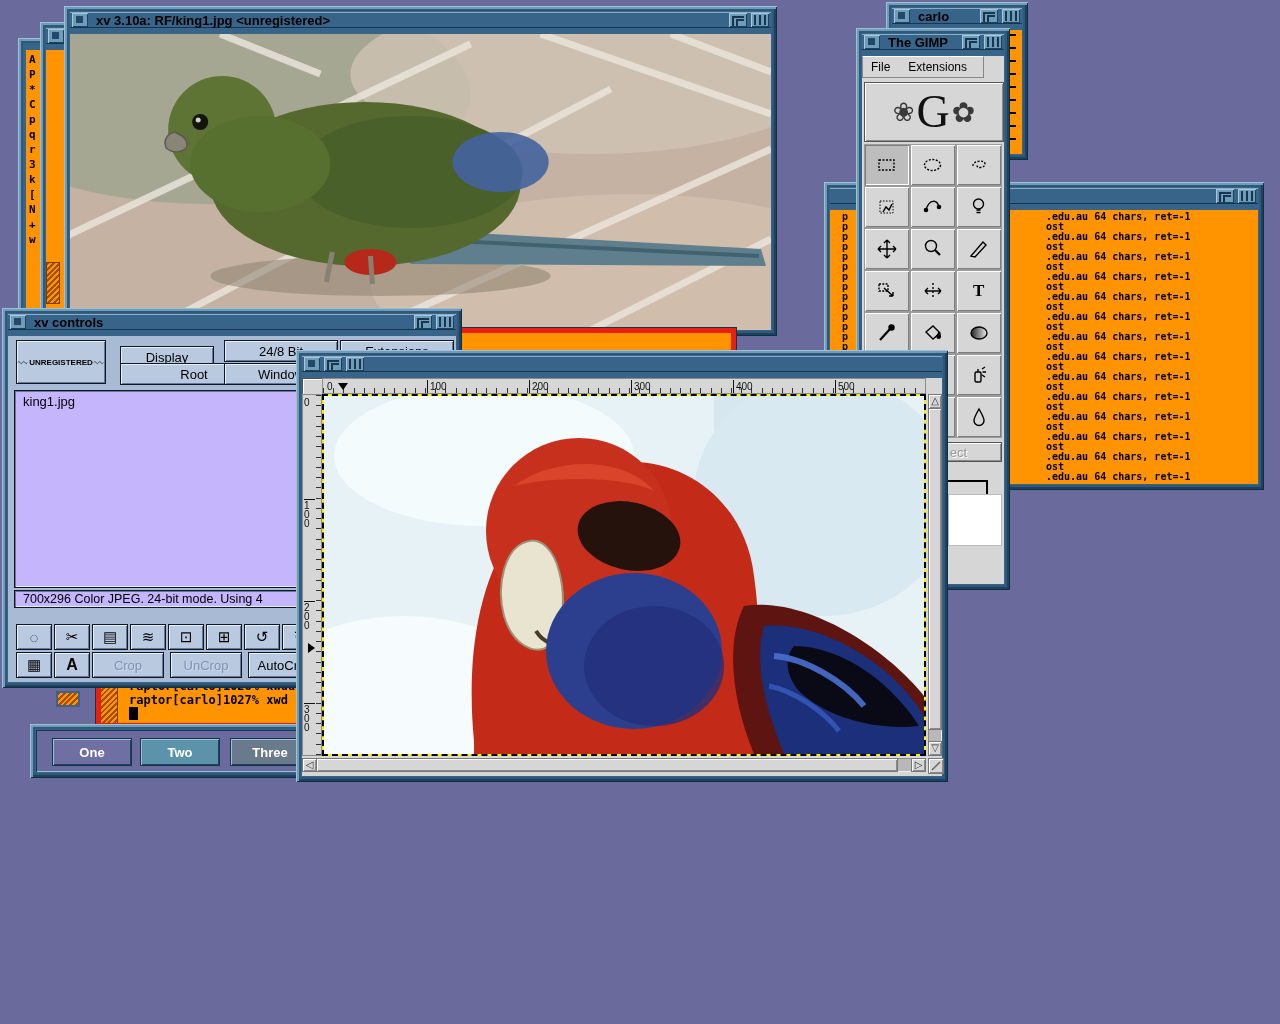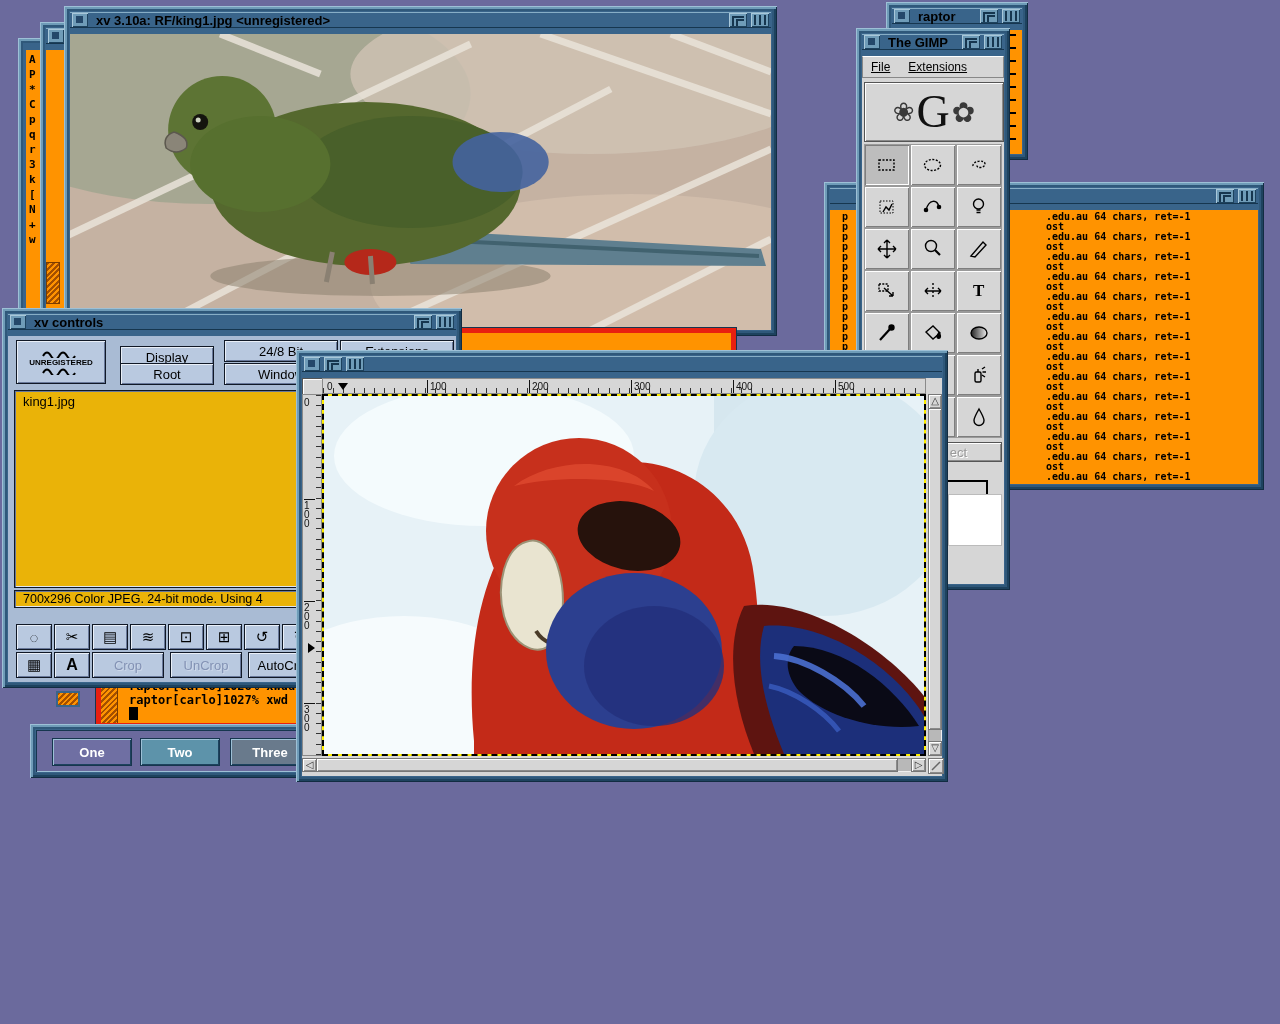--- a/index.html
+++ b/index.html
@@ -25,21 +25,21 @@
     border-left:2px solid #16364f;border-top:2px solid #16364f;}
   .tbtn.lines::after{content:"";position:absolute;left:3px;top:2px;right:3px;bottom:2px;
     background:repeating-linear-gradient(90deg,#16364f 0 2px,transparent 2px 5px);}
   .content{position:absolute;left:6px;right:6px;top:28px;bottom:6px;}
   
   .xvui{background:#a9bbd4;}
   .xvbtn{background:#b9c9e0;border:1px solid #101826;
     box-shadow:inset 1px 1px 0 #e9eff8,inset -1px -1px 0 #68789a;
     font-size:13px;color:#000;display:flex;align-items:center;justify-content:center;}
   .xvbtn.dis{color:#8392b4;text-shadow:1px 1px 0 #cdd8ea;}
-  .sunken{background:#eab308;border:1px solid #101826;
+  .sunken{background:#c4b5fd;border:1px solid #101826;
     box-shadow:inset 1px 1px 0 #68789a,inset -1px -1px 0 #dfe8f4;}
   
   .gray{background:#d6d6d6;}
   .gbtn{background:#d6d6d6;border:1px solid #555;
     box-shadow:inset 1px 1px 0 #fff,inset -1px -1px 0 #8a8a8a;}
   .gcell{width:46px;height:42px;background:#d6d6d6;border:1px solid #9a9a9a;
     box-shadow:inset 1px 1px 0 #fff,inset -1px -1px 0 #7e7e7e;
     display:flex;align-items:center;justify-content:center;box-sizing:border-box;}
   .gcell.pressed{background:#bdbdbd;box-shadow:inset 1px 1px 0 #7e7e7e,inset -1px -1px 0 #fff;}
   .gcell svg{stroke:#000;fill:none;stroke-width:1.4;}
@@ -144,21 +144,21 @@
       <circle cx="128" cy="86" r="2.5" fill="#cfd4c2"></circle>
       <path d="M104,98 q-12,4 -8,16 q10,8 20,0 q4,-10 -12,-16" fill="#8a8578" stroke="#5c584e" stroke-width="1.5"></path>
       <path d="M262,218 l-6,30 M300,222 l2,28" stroke="#8a8072" stroke-width="5" fill="none"></path>
     </svg>
   </div>
 </div>
 
 <div class="w steel" style="left:886px;top:2px;width:142px;height:158px;">
   <div class="tbar">
     <div class="tbtn menu"></div>
-    <div class="ttl">raptor</div>
+    <div class="ttl">carlo</div>
     <div class="tbtn max"></div>
     <div class="tbtn lines"></div>
   </div>
   <div class="content" style="background:#ff9300;">
     <div style="position:absolute;right:6px;top:4px;bottom:4px;width:7px;
       background:repeating-linear-gradient(180deg,#000 0 2px,transparent 2px 13px);"></div>
   </div>
 </div>
 
 <div class="w steel" style="left:824px;top:182px;width:440px;height:308px;">
@@ -282,21 +282,21 @@
 </div>
 
 <div class="w steel" style="left:856px;top:28px;width:154px;height:562px;">
   <div class="tbar">
     <div class="tbtn menu"></div>
     <div class="ttl">The GIMP</div>
     <div class="tbtn max"></div>
     <div class="tbtn lines"></div>
   </div>
   <div class="content gray" style="top:28px;">
-    <div style="position:absolute;left:0;top:0;width:142px;height:22px;background:#d6d6d6;border:1px solid #888;border-top-color:#fff;display:flex;gap:18px;align-items:center;padding-left:8px;box-sizing:border-box;font-size:12px;text-decoration:underline;">
+    <div style="position:absolute;left:0;top:0;width:122px;height:22px;background:#d6d6d6;border:1px solid #888;border-top-color:#fff;display:flex;gap:18px;align-items:center;padding-left:8px;box-sizing:border-box;font-size:12px;">
       <span>File</span>
       <span>Extensions</span>
     </div>
     <div class="gbtn" style="position:absolute;left:2px;top:26px;width:138px;height:58px;display:flex;align-items:center;justify-content:center;gap:2px;">
       <span style="font-size:26px;color:#3a3a3a;">❀</span>
       <span style="font-family:'Liberation Serif',serif;font-size:46px;line-height:46px;color:#111;">G</span>
       <span style="font-size:28px;color:#3a3a3a;">✿</span>
     </div>
     <div style="position:absolute;left:2px;top:88px;width:138px;display:grid;grid-template-columns:46px 46px 46px;">
       <div class="gcell pressed">
@@ -443,39 +443,39 @@
 <div class="w checker" style="left:56px;top:691px;width:24px;height:16px;border:2px solid #39648a;"></div>
 
 <div class="w steel" style="left:2px;top:308px;width:460px;height:380px;">
   <div class="tbar">
     <div class="tbtn menu"></div>
     <div class="ttl">xv controls</div>
     <div class="tbtn max"></div>
     <div class="tbtn lines"></div>
   </div>
   <div class="content xvui" style="top:28px;">
-    <div class="xvbtn" style="position:absolute;left:8px;top:4px;width:88px;height:42px;flex-direction:column;">
+    <div class="xvbtn" style="position:absolute;left:8px;top:4px;width:88px;height:42px;flex-direction:row;">
       <svg width="40" height="8" viewBox="0 0 40 8">
           <path d="M2,6 q4,-7 8,0 t8,0 t8,0 t8,0" stroke="#000" stroke-width="2" fill="none"></path>
         </svg>
       <span style="font-size:8px;font-weight:bold;letter-spacing:0;">UNREGISTERED</span>
       <svg width="40" height="8" viewBox="0 0 40 8">
           <path d="M2,6 q4,-7 8,0 t8,0 t8,0 t8,0" stroke="#000" stroke-width="2" fill="none"></path>
         </svg>
     </div>
     <div class="xvbtn" style="position:absolute;left:112px;top:4px;width:92px;height:20px;margin-top:6px;">
         <span>Display</span>
       </div>
     <div class="xvbtn" style="position:absolute;left:216px;top:4px;width:112px;height:20px;">
         <span>24/8 Bit</span>
       </div>
     <div class="xvbtn" style="position:absolute;left:332px;top:4px;width:112px;height:20px;">
         <span>Extensions</span>
       </div>
-    <div class="xvbtn" style="position:absolute;left:112px;top:27px;width:92px;height:20px;">
+    <div class="xvbtn" style="position:absolute;left:112px;top:27px;width:92px;height:20px;padding-left:27px;">
         <span>Root</span>
       </div>
     <div class="xvbtn" style="position:absolute;left:216px;top:27px;width:112px;height:20px;">
         <span>Window</span>
       </div>
     <div class="sunken" style="position:absolute;left:6px;top:54px;width:436px;height:196px;font-size:13px;">
       <div style="padding:3px 8px;">king1.jpg</div>
     </div>
     <div class="sunken" style="position:absolute;left:6px;top:254px;width:436px;height:18px;font-size:12.5px;display:flex;align-items:center;padding-left:8px;box-sizing:border-box;">
       <span style="white-space:nowrap;">700x296 Color  JPEG.   24-bit mode.  Using 4</span>

